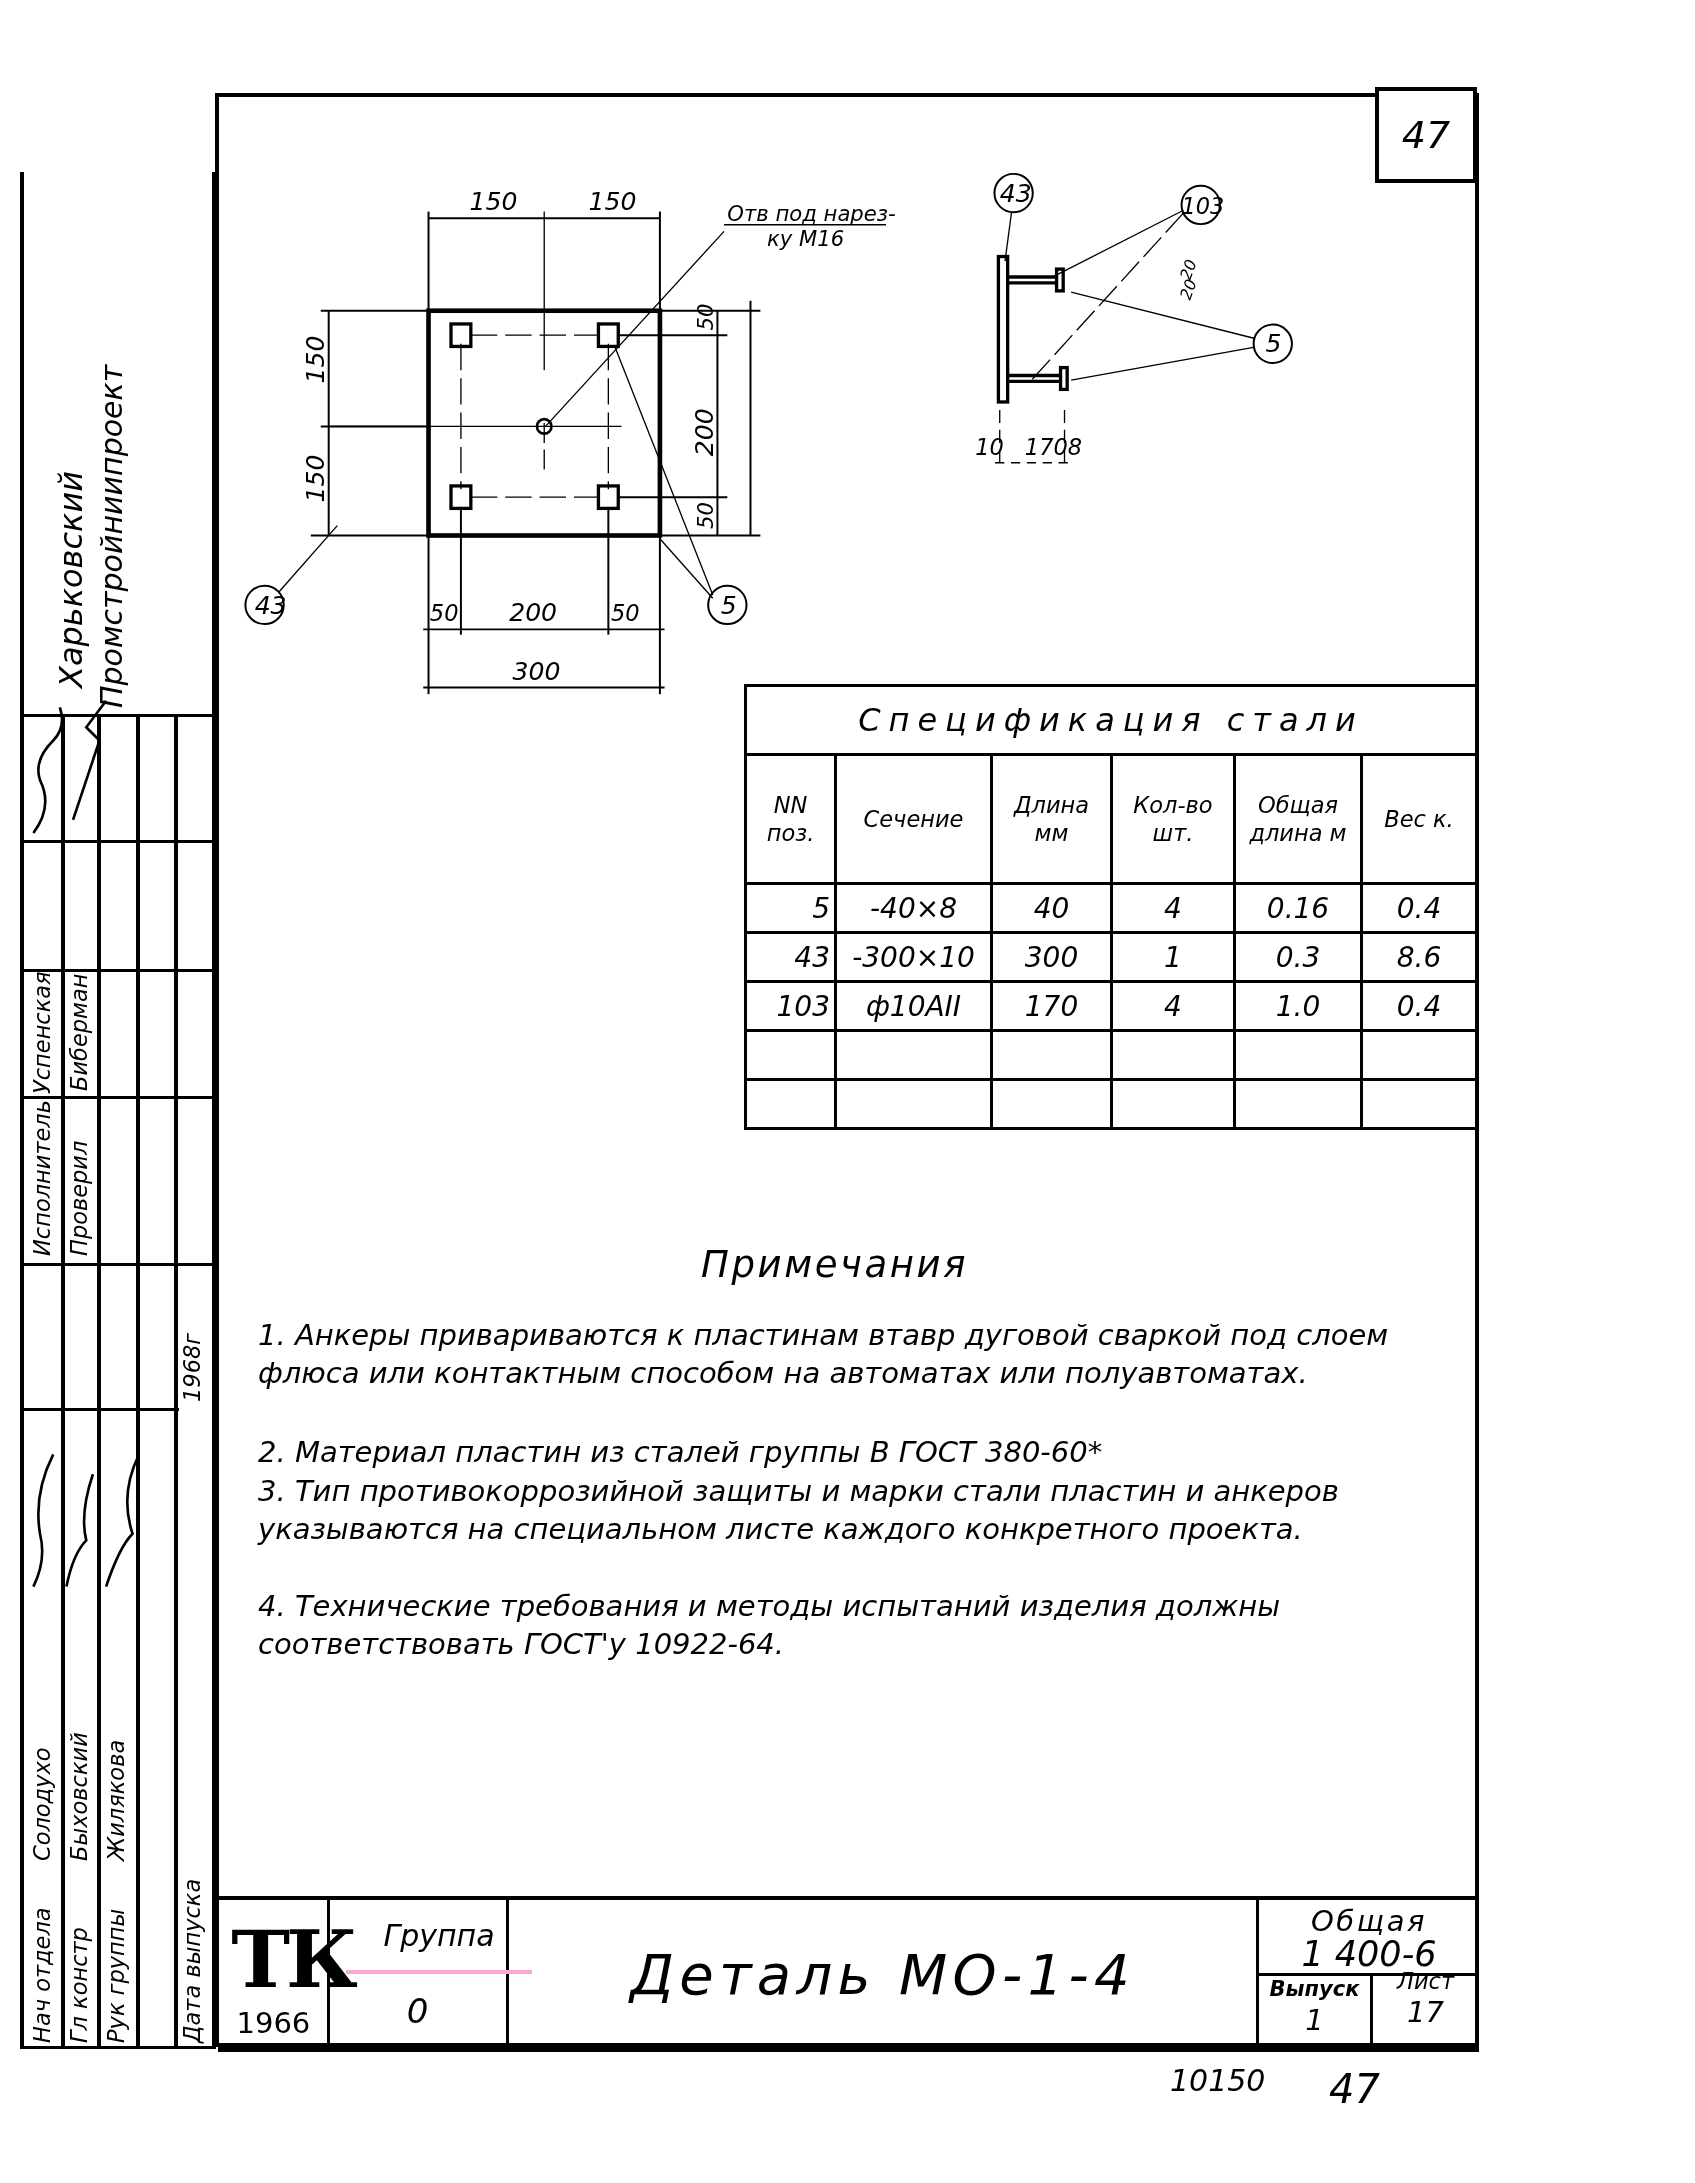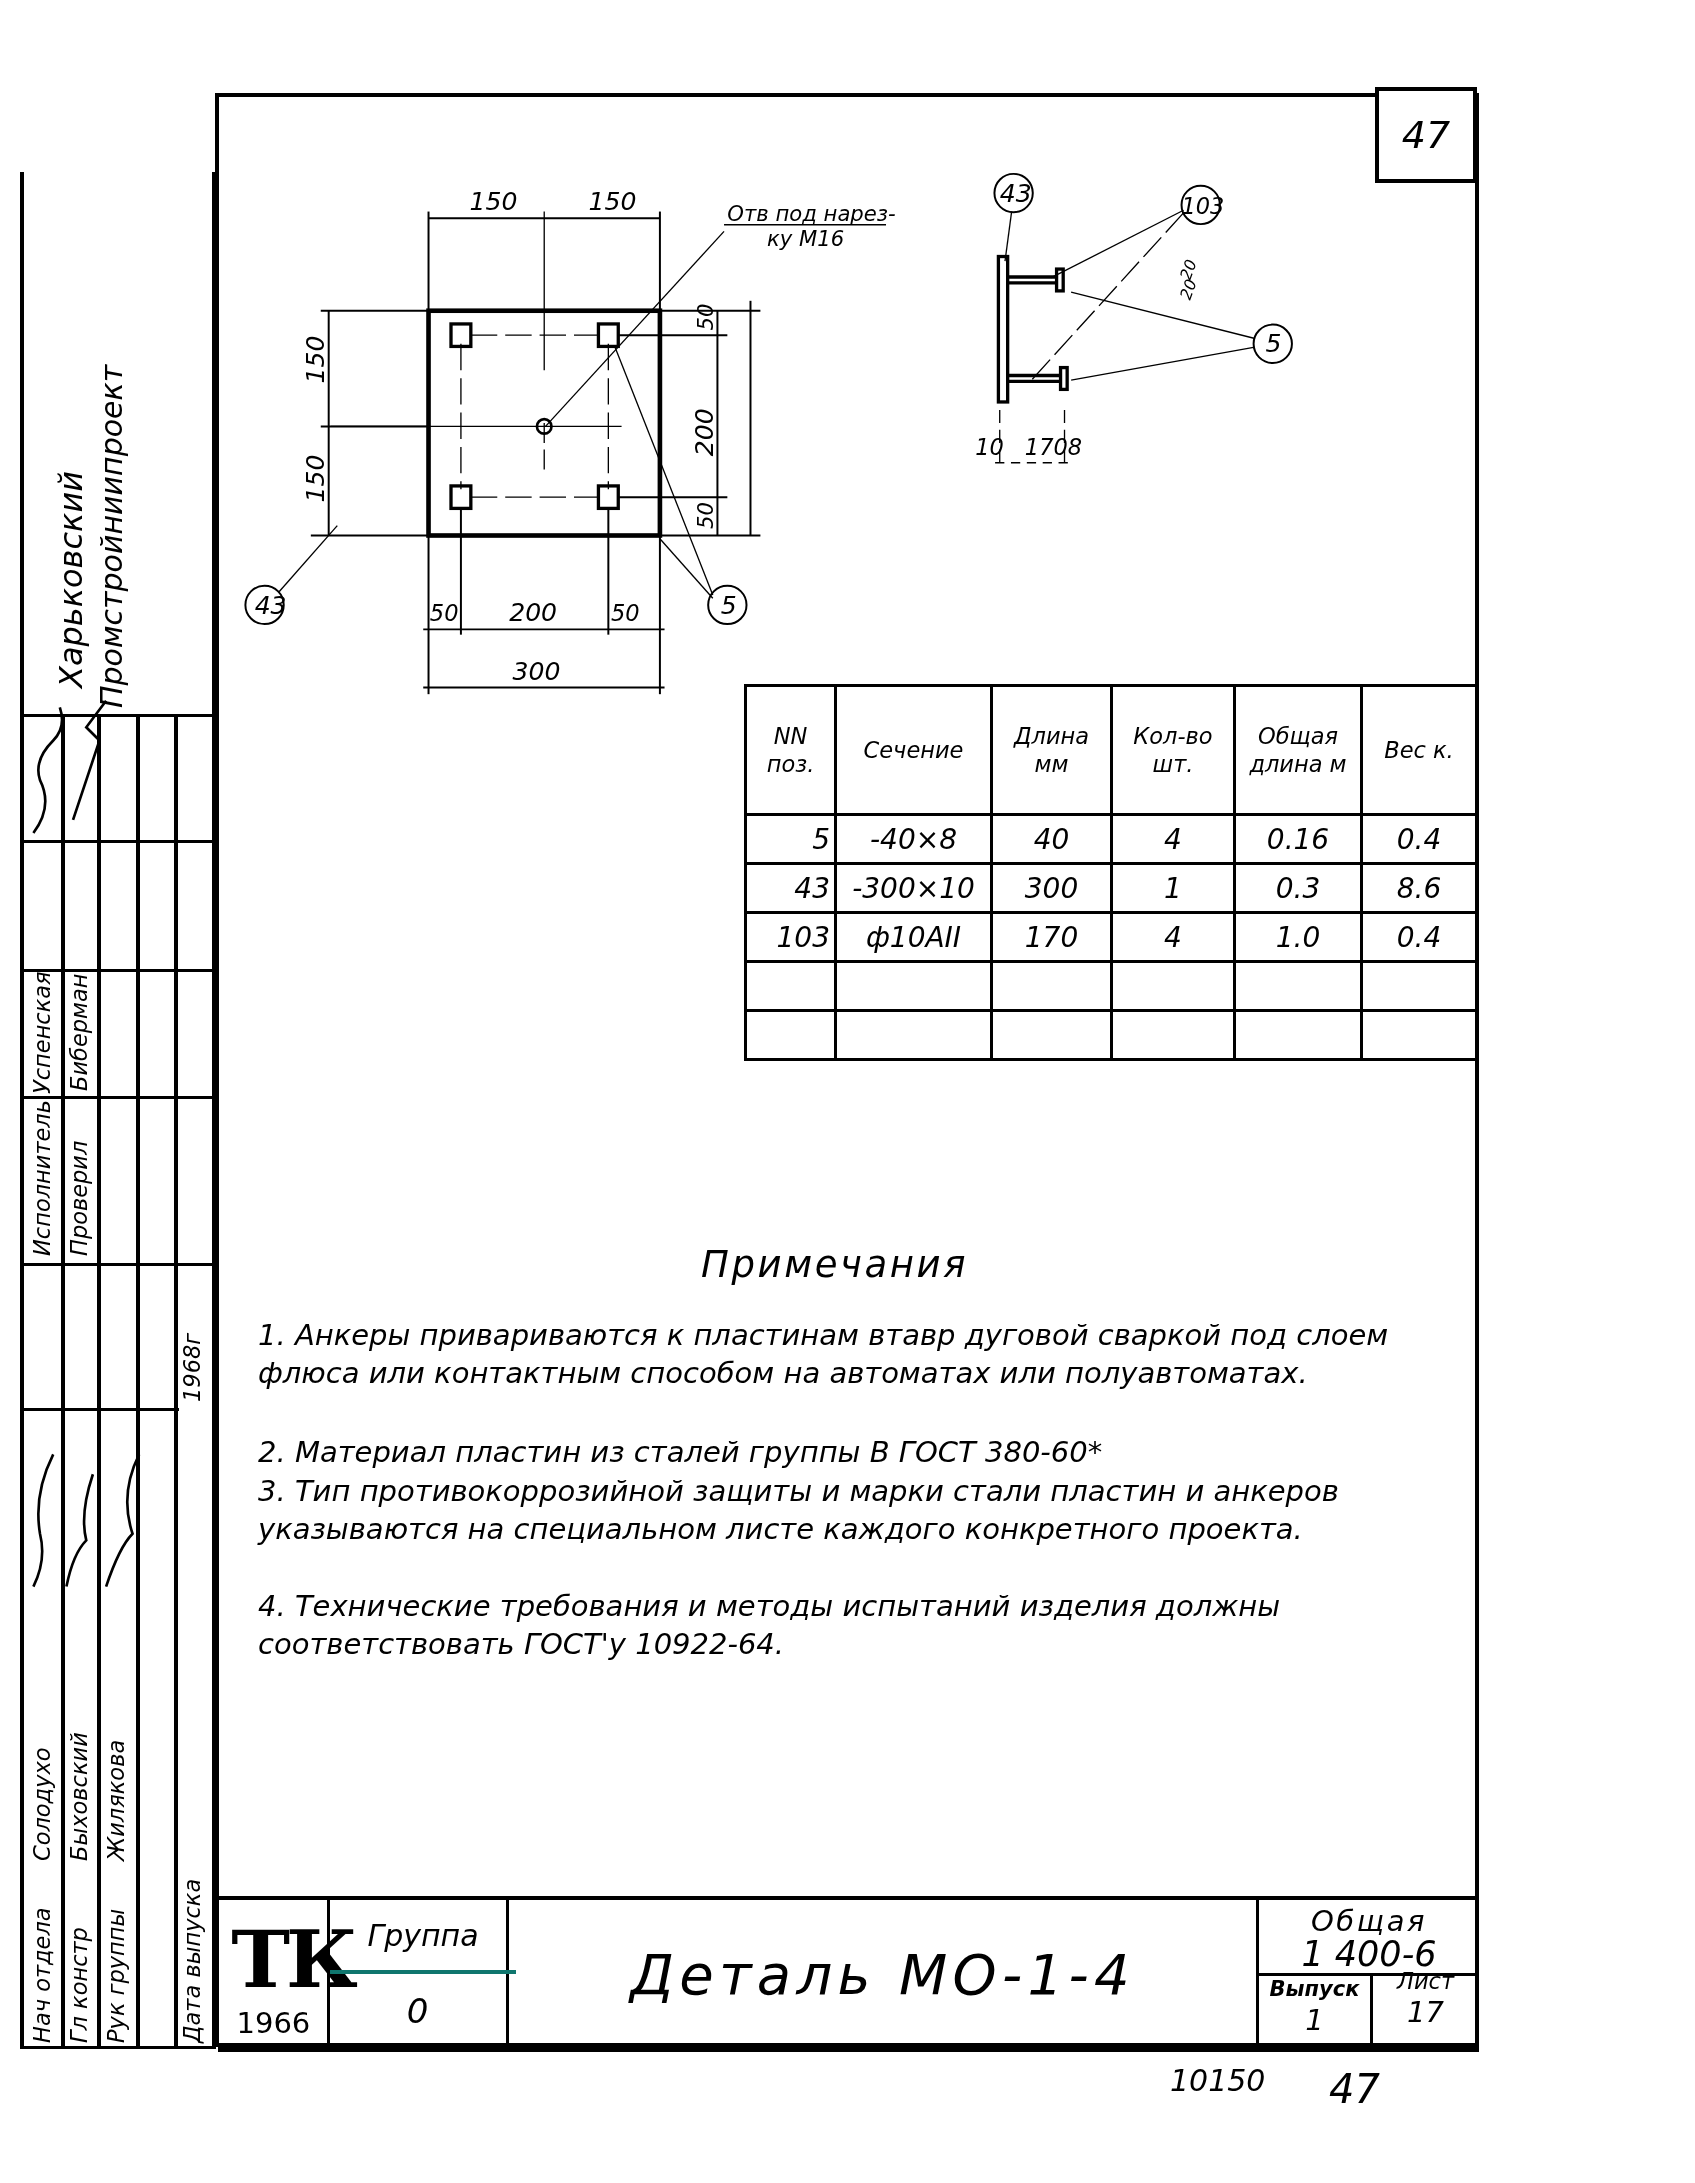--- a/index.html
+++ b/index.html
@@ -144,20 +144,23 @@
     <text x="1475" y="688" font-size="34">10</text>
     <text x="1550" y="688" font-size="34">170</text>
     <text x="1615" y="688" font-size="34">8</text>
     <text x="1800" y="425" font-size="24" transform="rotate(-70 1800 425)">20</text>
     <text x="1800" y="455" font-size="24" transform="rotate(-70 1800 455)">20</text>
   </g>
 </svg>
 
 <table class="spec">
   <tbody>
+      <tr>
+        <td colspan="6" class="title">Спецификация стали</td>
+      </tr>
   <tr class="hdr">
     <th style="width:79px">NN поз.</th>
     <th style="width:145px">Сечение</th>
     <th style="width:109px">Длина мм</th>
     <th style="width:112px">Кол-во шт.</th>
     <th style="width:116px">Общая длина м</th>
     <th>Вес к.</th>
   </tr>
   <tr class="row">
     <td class="num">5</td>
@@ -251,21 +254,21 @@
     </g>
   </svg>
 </div>
 
 <div class="tb">
   <div class="tbcell" style="left:0;width:112px">
     <div class="abs" style="left:13.2px;top:13.2px;font-family:'DejaVu Serif',serif;font-weight:bold;font-size:79px;font-style:normal;letter-spacing:-4px">ТК</div>
     <div class="abs" style="left:18.5px;top:106px;font-size:29px;font-style:normal">1966</div>
   </div>
   <div class="tbcell" style="left:112px;width:179px">
-    <div class="abs" style="left:0;top:0;width:186px;height:74px;border-bottom:4px solid #0f766e;box-sizing:border-box;display:flex;align-items:center;justify-content:center;font-size:30px;font-style:italic">Группа</div>
+    <div class="abs" style="left:16px;top:0;width:186px;height:74px;border-bottom:4px solid #f9a8d4;box-sizing:border-box;display:flex;align-items:center;justify-content:center;font-size:30px;font-style:italic">Группа</div>
     <div class="abs" style="left:0;top:74px;width:175px;height:73px;display:flex;align-items:center;justify-content:center;font-size:34px;font-style:italic">0</div>
   </div>
   <div class="tbcell" style="left:291px;width:750px;display:flex;align-items:center;justify-content:center;font-size:56px;font-style:italic;letter-spacing:5.3px">Деталь МО-1-4</div>
   <div class="tbcell" style="left:1041px;width:220px;border-right:none">
     <div class="abs" style="left:0;top:0;width:220px;height:76px;border-bottom:3.3px solid #000;box-sizing:border-box;text-align:center;font-style:italic">
       <div style="font-size:29px;line-height:33px;margin-top:5.3px;letter-spacing:2.6px">Общая</div>
       <div style="font-size:35px;line-height:32px">1 400-6</div>
     </div>
     <div class="abs" style="left:0;top:76px;width:114px;height:73px;border-right:3.3px solid #000;box-sizing:border-box;text-align:center;font-style:italic">
       <div style="font-size:21px;line-height:26.4px;font-weight:bold">Выпуск</div>

